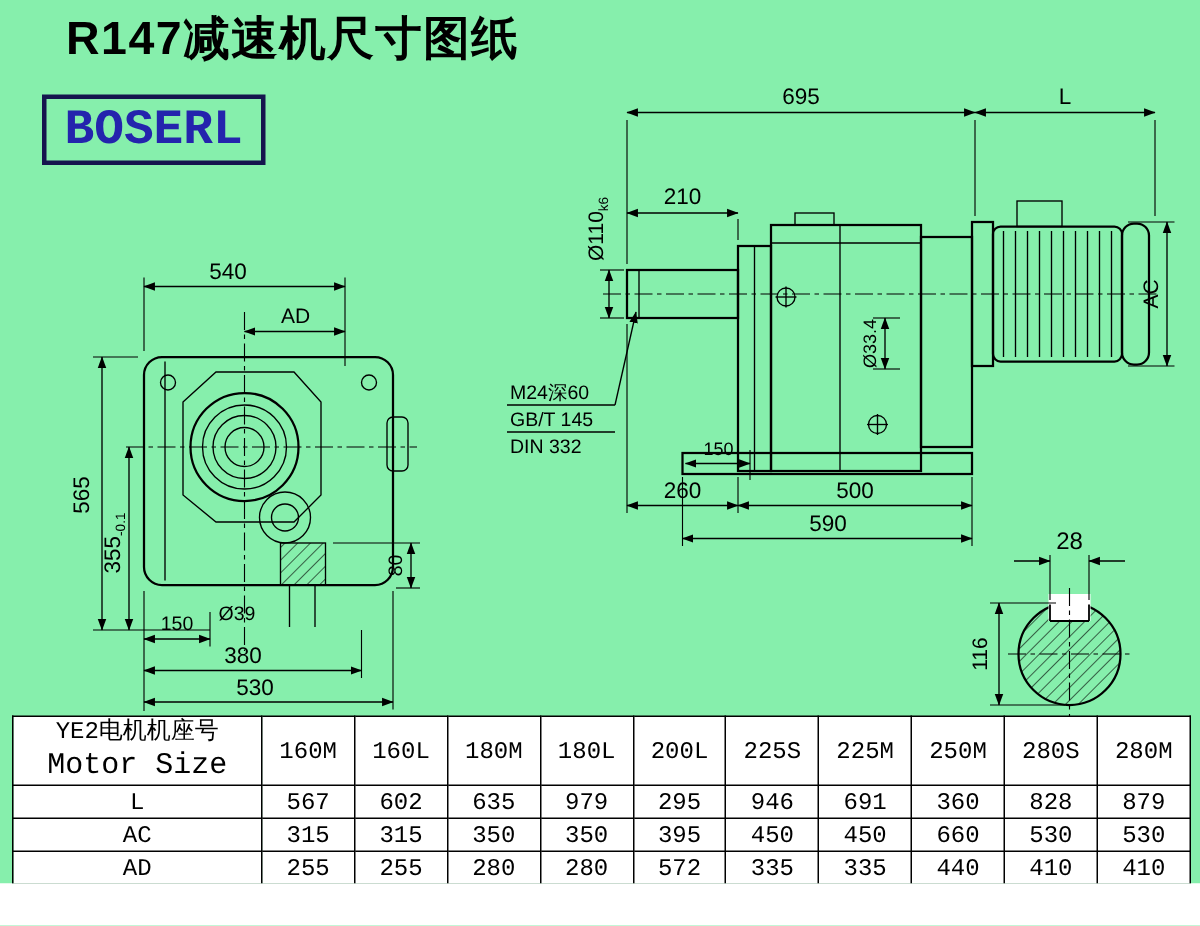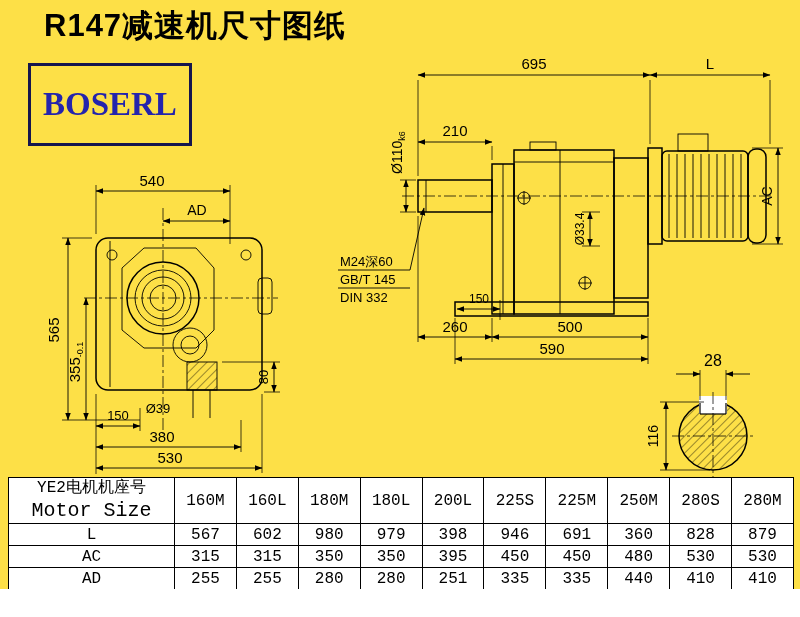--- a/index.html
+++ b/index.html
@@ -1,21 +1,21 @@
 <!DOCTYPE html>
 <html><head>
 <meta charset="utf-8">
 <style>
   *{margin:0;padding:0;box-sizing:border-box}
   html,body{background:#fff}
-  .page{position:relative;width:800px;height:589px;background:#fde047;overflow:hidden;
+  .page{position:relative;width:800px;height:589px;background:#86efac;overflow:hidden;
         font-family:"Liberation Sans",sans-serif;color:#000}
   .title{position:absolute;left:44px;top:5px;font-size:31px;font-weight:bold;letter-spacing:1px}
-  .brand{position:absolute;left:28px;top:63px;border:3px solid #15154e;padding:18px 12px;
-         font-family:Liberation Serif, serif;font-weight:bold;font-size:33px;color:#2424ad;line-height:1.25}
+  .brand{position:absolute;left:28px;top:63px;border:3px solid #15154e;padding:0 12px;
+         font-family:Liberation Mono, monospace;font-weight:bold;font-size:33px;color:#2424ad;line-height:1.25}
   .drawing{position:absolute;left:0;top:0}
   .oln{fill:none;stroke:#000;stroke-width:1.5}
   .th{fill:none;stroke:#000;stroke-width:0.9}
   .dim{fill:none;stroke:#000;stroke-width:0.9}
   .ext{stroke:#000;stroke-width:0.75}
   .cl{fill:none;stroke:#000;stroke-width:0.75;stroke-dasharray:12 3 3 3}
   .dtx{font-family:"Liberation Sans",sans-serif;font-size:15px;fill:#000}
   .dim-table{position:absolute;left:8px;top:477px;width:786px;border-collapse:collapse;
              table-layout:fixed;font-family:Liberation Mono, monospace;font-size:16px}
   .dim-table th,.dim-table td{border:1px solid #000;text-align:center;vertical-align:middle;
@@ -238,49 +238,49 @@
         <th>225S</th>
         <th>225M</th>
         <th>250M</th>
         <th>280S</th>
         <th>280M</th>
       </tr>
       <tr>
         <th>L</th>
         <td>567</td>
         <td>602</td>
-        <td>980</td>
+        <td>635</td>
         <td>979</td>
-        <td>398</td>
+        <td>295</td>
         <td>946</td>
         <td>691</td>
         <td>360</td>
         <td>828</td>
         <td>879</td>
       </tr>
       <tr>
         <th>AC</th>
         <td>315</td>
         <td>315</td>
         <td>350</td>
         <td>350</td>
         <td>395</td>
         <td>450</td>
         <td>450</td>
-        <td>480</td>
+        <td>660</td>
         <td>530</td>
         <td>530</td>
       </tr>
       <tr>
         <th>AD</th>
         <td>255</td>
         <td>255</td>
         <td>280</td>
         <td>280</td>
-        <td>251</td>
+        <td>572</td>
         <td>335</td>
         <td>335</td>
         <td>440</td>
         <td>410</td>
         <td>410</td>
       </tr>
     </tbody>
   </table>
 
 </div>

